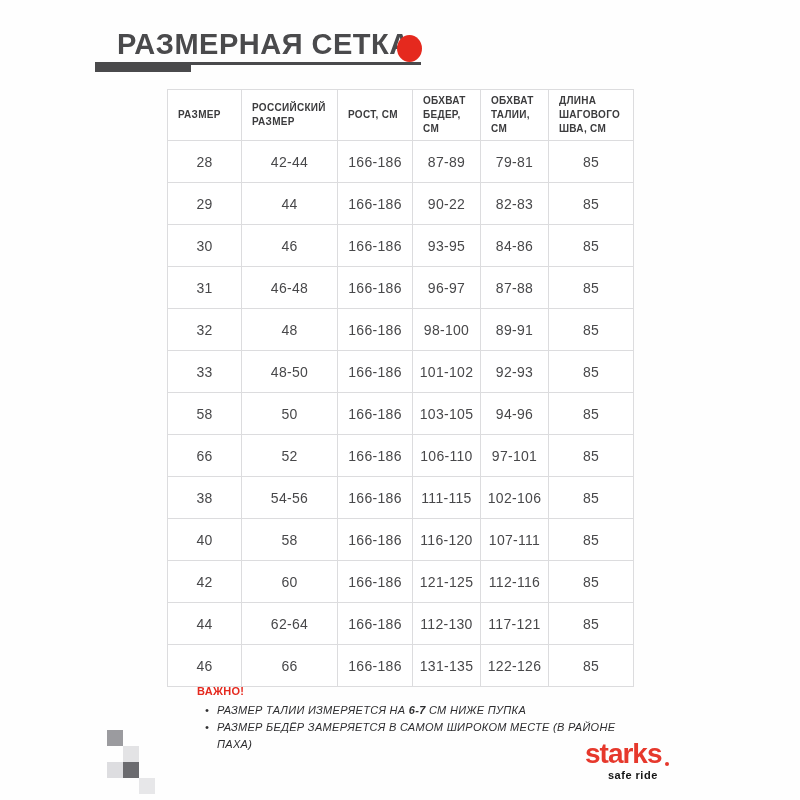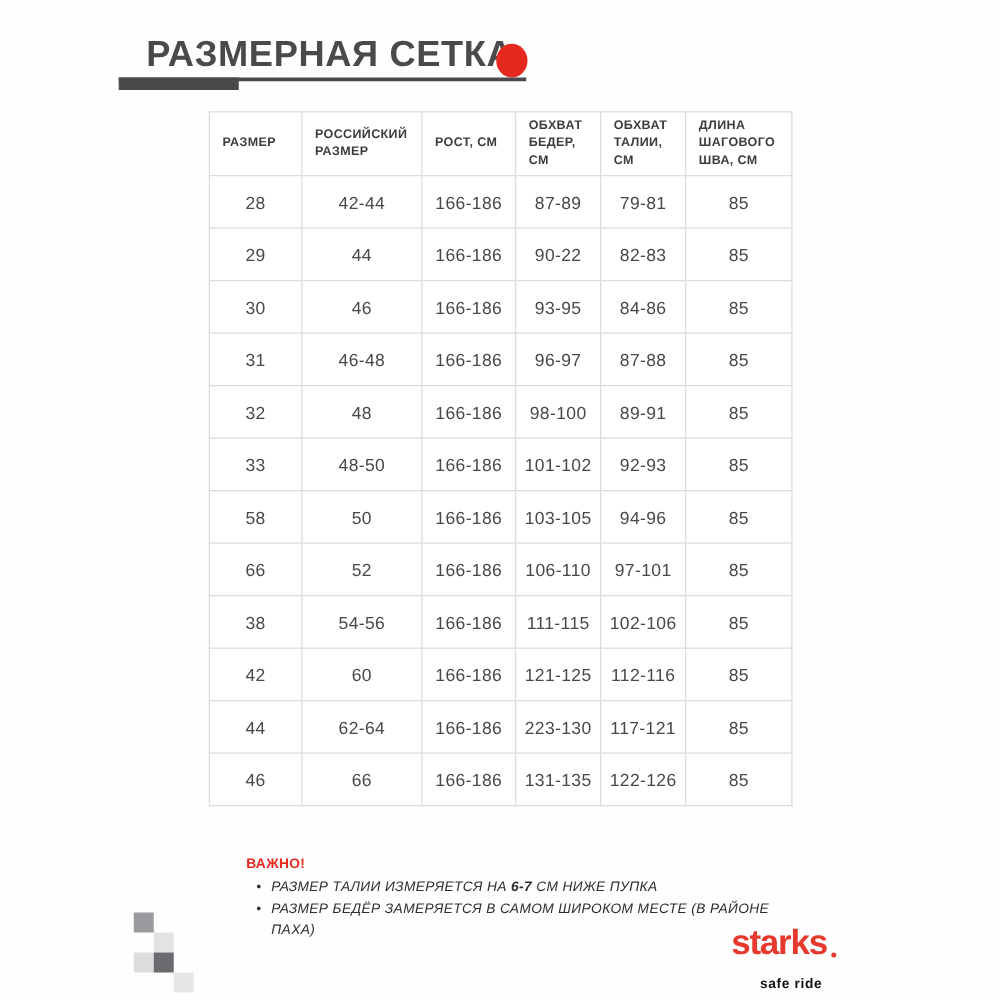--- a/index.html
+++ b/index.html
@@ -72,21 +72,21 @@
   .logo .brand{
     font-size:28px;font-weight:bold;letter-spacing:-1px;color:var(--logo-red,#e6382c);
     line-height:1;position:relative;display:inline-block;
   }
   .logo .brand-dot{
     position:absolute;right:-7px;bottom:2px;width:4px;height:4px;border-radius:50%;
     background:var(--logo-red,#e6382c);
   }
   .logo .tagline{
     font-size:11px;font-weight:bold;letter-spacing:.5px;color:#141414;
-    margin:14px 0 0 23px;line-height:1;
+    margin:2px 0 0 23px;line-height:1;
   }
 </style>
 </head>
 <body>
 
 <div class="canvas">
 
   <div class="title">РАЗМЕРНАЯ СЕТКА</div>
   <div class="title-dot"></div>
   <div class="rule-thin"></div>
@@ -178,32 +178,40 @@
         </tr>
         <tr>
           <td>38</td>
           <td>54-56</td>
           <td>166-186</td>
           <td>111-115</td>
           <td>102-106</td>
           <td>85</td>
         </tr>
         <tr>
+          <td>40</td>
+          <td>58</td>
+          <td>166-186</td>
+          <td>116-120</td>
+          <td>107-111</td>
+          <td>85</td>
+        </tr>
+        <tr>
           <td>42</td>
           <td>60</td>
           <td>166-186</td>
           <td>121-125</td>
           <td>112-116</td>
           <td>85</td>
         </tr>
         <tr>
           <td>44</td>
           <td>62-64</td>
           <td>166-186</td>
-          <td>223-130</td>
+          <td>112-130</td>
           <td>117-121</td>
           <td>85</td>
         </tr>
         <tr>
           <td>46</td>
           <td>66</td>
           <td>166-186</td>
           <td>131-135</td>
           <td>122-126</td>
           <td>85</td>

